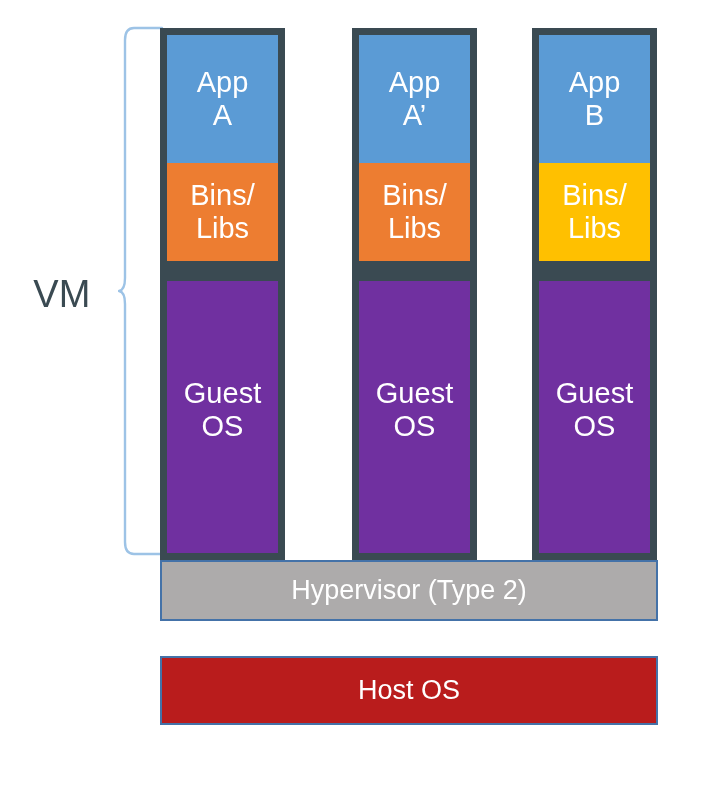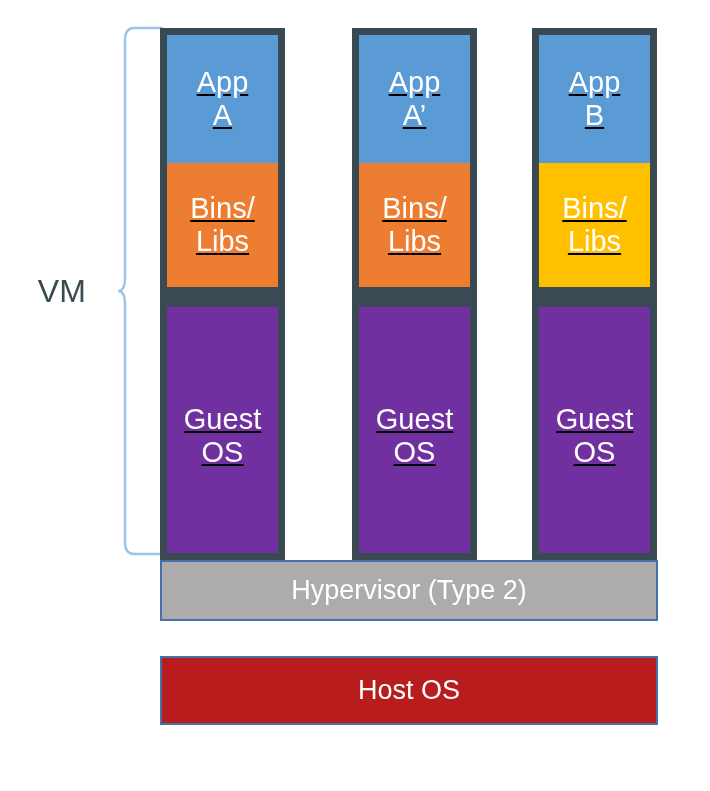--- a/index.html
+++ b/index.html
@@ -21,21 +21,21 @@
     background: #ffffff;
   }
 
   
   .vm-label {
     position: absolute;
     left: 14px;
     top: 274px;
     width: 96px;
     text-align: center;
-    font-size: 32px;
+    font-size: 38px;
     color: #3A4A52;
     letter-spacing: 0.2px;
     line-height: 1.1;
   }
   .brace {
     position: absolute;
     left: 118px;
     top: 24px;
     width: 48px;
     height: 534px;
@@ -44,21 +44,20 @@
 
   
   .vm-col {
     position: absolute;
     top: 28px;
     width: 125px;
     height: 532px;
     background: #3A4A52;
     box-sizing: border-box;
     padding: 7px;
-    text-decoration: underline;
   }
   .vm-col.c1 { left: 160px; }
   .vm-col.c2 { left: 352px; }
   .vm-col.c3 { left: 532px; }
 
   .vm-inner {
     position: relative;
     width: 100%;
     height: 100%;
     display: flex;
@@ -73,21 +72,21 @@
     color: #ffffff;
     font-size: 29px;
     line-height: 1.13;
     text-align: center;
     box-sizing: border-box;
     overflow: hidden;
   }
   .cell .ln { display: block; white-space: nowrap; }
 
   .cell-app  { height: 128px; background: #5B9BD5; }
-  .cell-bins { height: 124px; }
+  .cell-bins { height: 98px; }
   .cell-bins.orange { background: #ED7D31; }
   .cell-bins.gold   { background: #FFC000; }
   .cell-guest {
     flex: 1 1 auto;
     background: #7030A0;
     justify-content: flex-start;
     padding-top: 96px;
     margin-top: 20px;
   }
 

